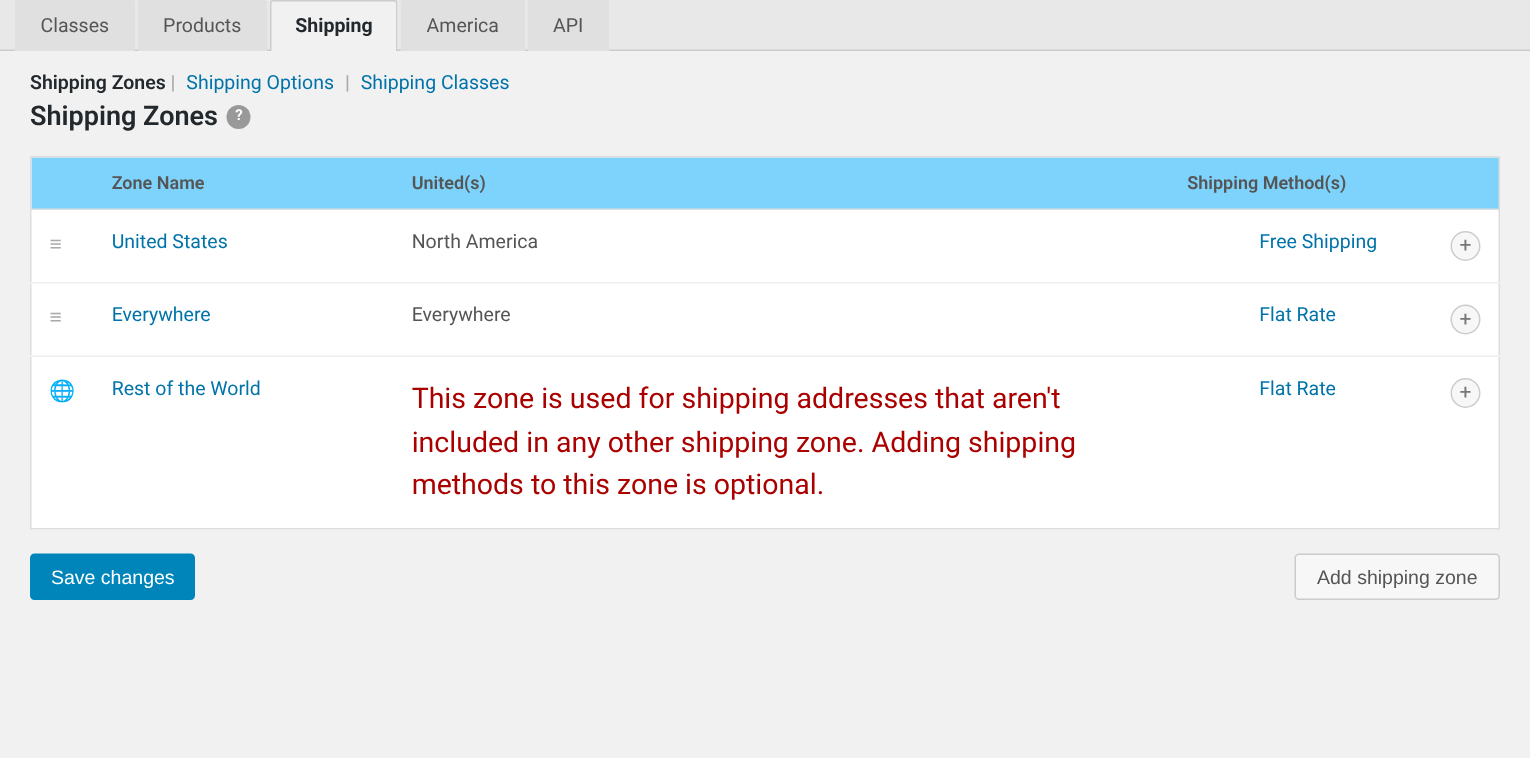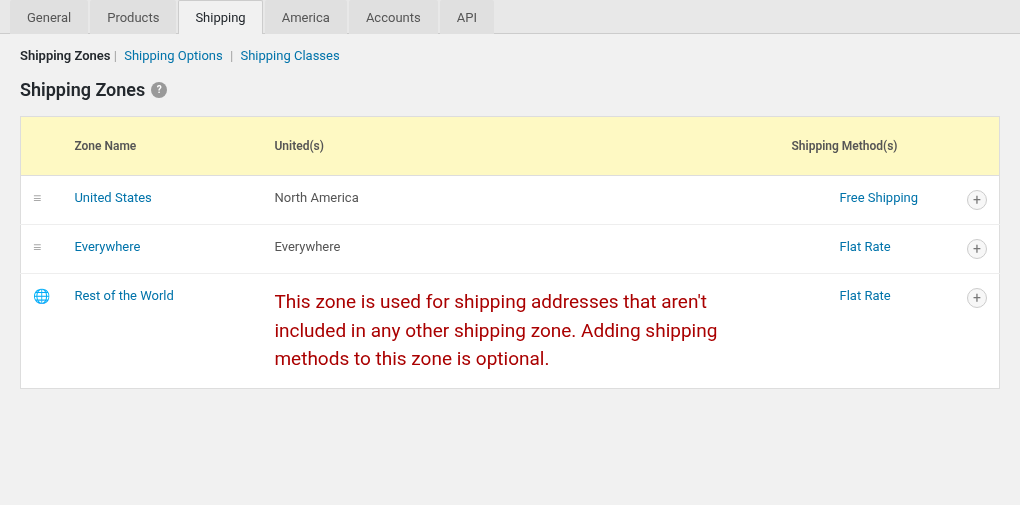--- a/index.html
+++ b/index.html
@@ -26,31 +26,31 @@
       background: #e0e0e0;
       color: #555;
       font-size: 13px;
       border-radius: 2px 2px 0 0;
       margin-right: 2px;
     }
     .tab.active {
       background: #f1f1f1;
       border-color: #ccc;
       color: #23282d;
-      font-weight: 400;
+      font-weight: 700;
     }
 
     
     .content {
       padding: 14px 20px;
     }
 
     
     .breadcrumb {
-      margin-bottom: 16px;
+      margin-bottom: 4px;
       font-size: 13px;
     }
     .breadcrumb span {
       font-weight: 600;
       color: #23282d;
     }
     .breadcrumb a {
       color: #0073aa;
       text-decoration: none;
       margin: 0 4px;
@@ -83,27 +83,27 @@
 
     
     .shipping-table {
       background: #fff;
       border: 1px solid #ddd;
       border-radius: 3px;
       width: 100%;
       border-collapse: collapse;
     }
     .shipping-table th {
-      padding: 22px 12px;
+      padding: 10px 12px;
       text-align: left;
       font-weight: 600;
       color: #555;
       font-size: 12px;
       border-bottom: 1px solid #ddd;
-      background: #fef9c3;
+      background: #7dd3fc;
     }
     .shipping-table th:first-child { width: 40px; }
     .shipping-table th:nth-child(2) { width: 200px; }
     .shipping-table th:nth-child(3) { }
     .shipping-table th:last-child { width: 220px; }
 
     .shipping-table td {
       padding: 14px 12px;
       vertical-align: top;
       border-bottom: 1px solid #eee;
@@ -193,25 +193,24 @@
       display: flex;
       align-items: flex-start;
       justify-content: space-between;
       margin-left: 48px;
     }
   </style>
 </head>
 <body>
 
 <div class="tabs-bar">
-  <div class="tab">General</div>
+  <div class="tab">Classes</div>
   <div class="tab">Products</div>
   <div class="tab active">Shipping</div>
   <div class="tab">America</div>
-  <div class="tab">Accounts</div>
   <div class="tab">API</div>
 </div>
 
 <div class="content">
 
   <div class="breadcrumb">
     <span>Shipping Zones</span>
     <span class="sep"> |</span>
     <a href="#">Shipping Options</a>
     <span class="sep"> |</span>
@@ -283,14 +282,18 @@
         <td>
           <div class="method-cell">
             <a href="#" class="method-link">Flat Rate</a>
             <span class="add-btn">+</span>
           </div>
         </td>
       </tr>
     </tbody>
   </table>
 
+  <div class="footer-actions">
+    <button class="btn-save">Save changes</button>
+    <button class="btn-add-zone">Add shipping zone</button>
+  </div>
 
 </div>
 
 </body></html>

